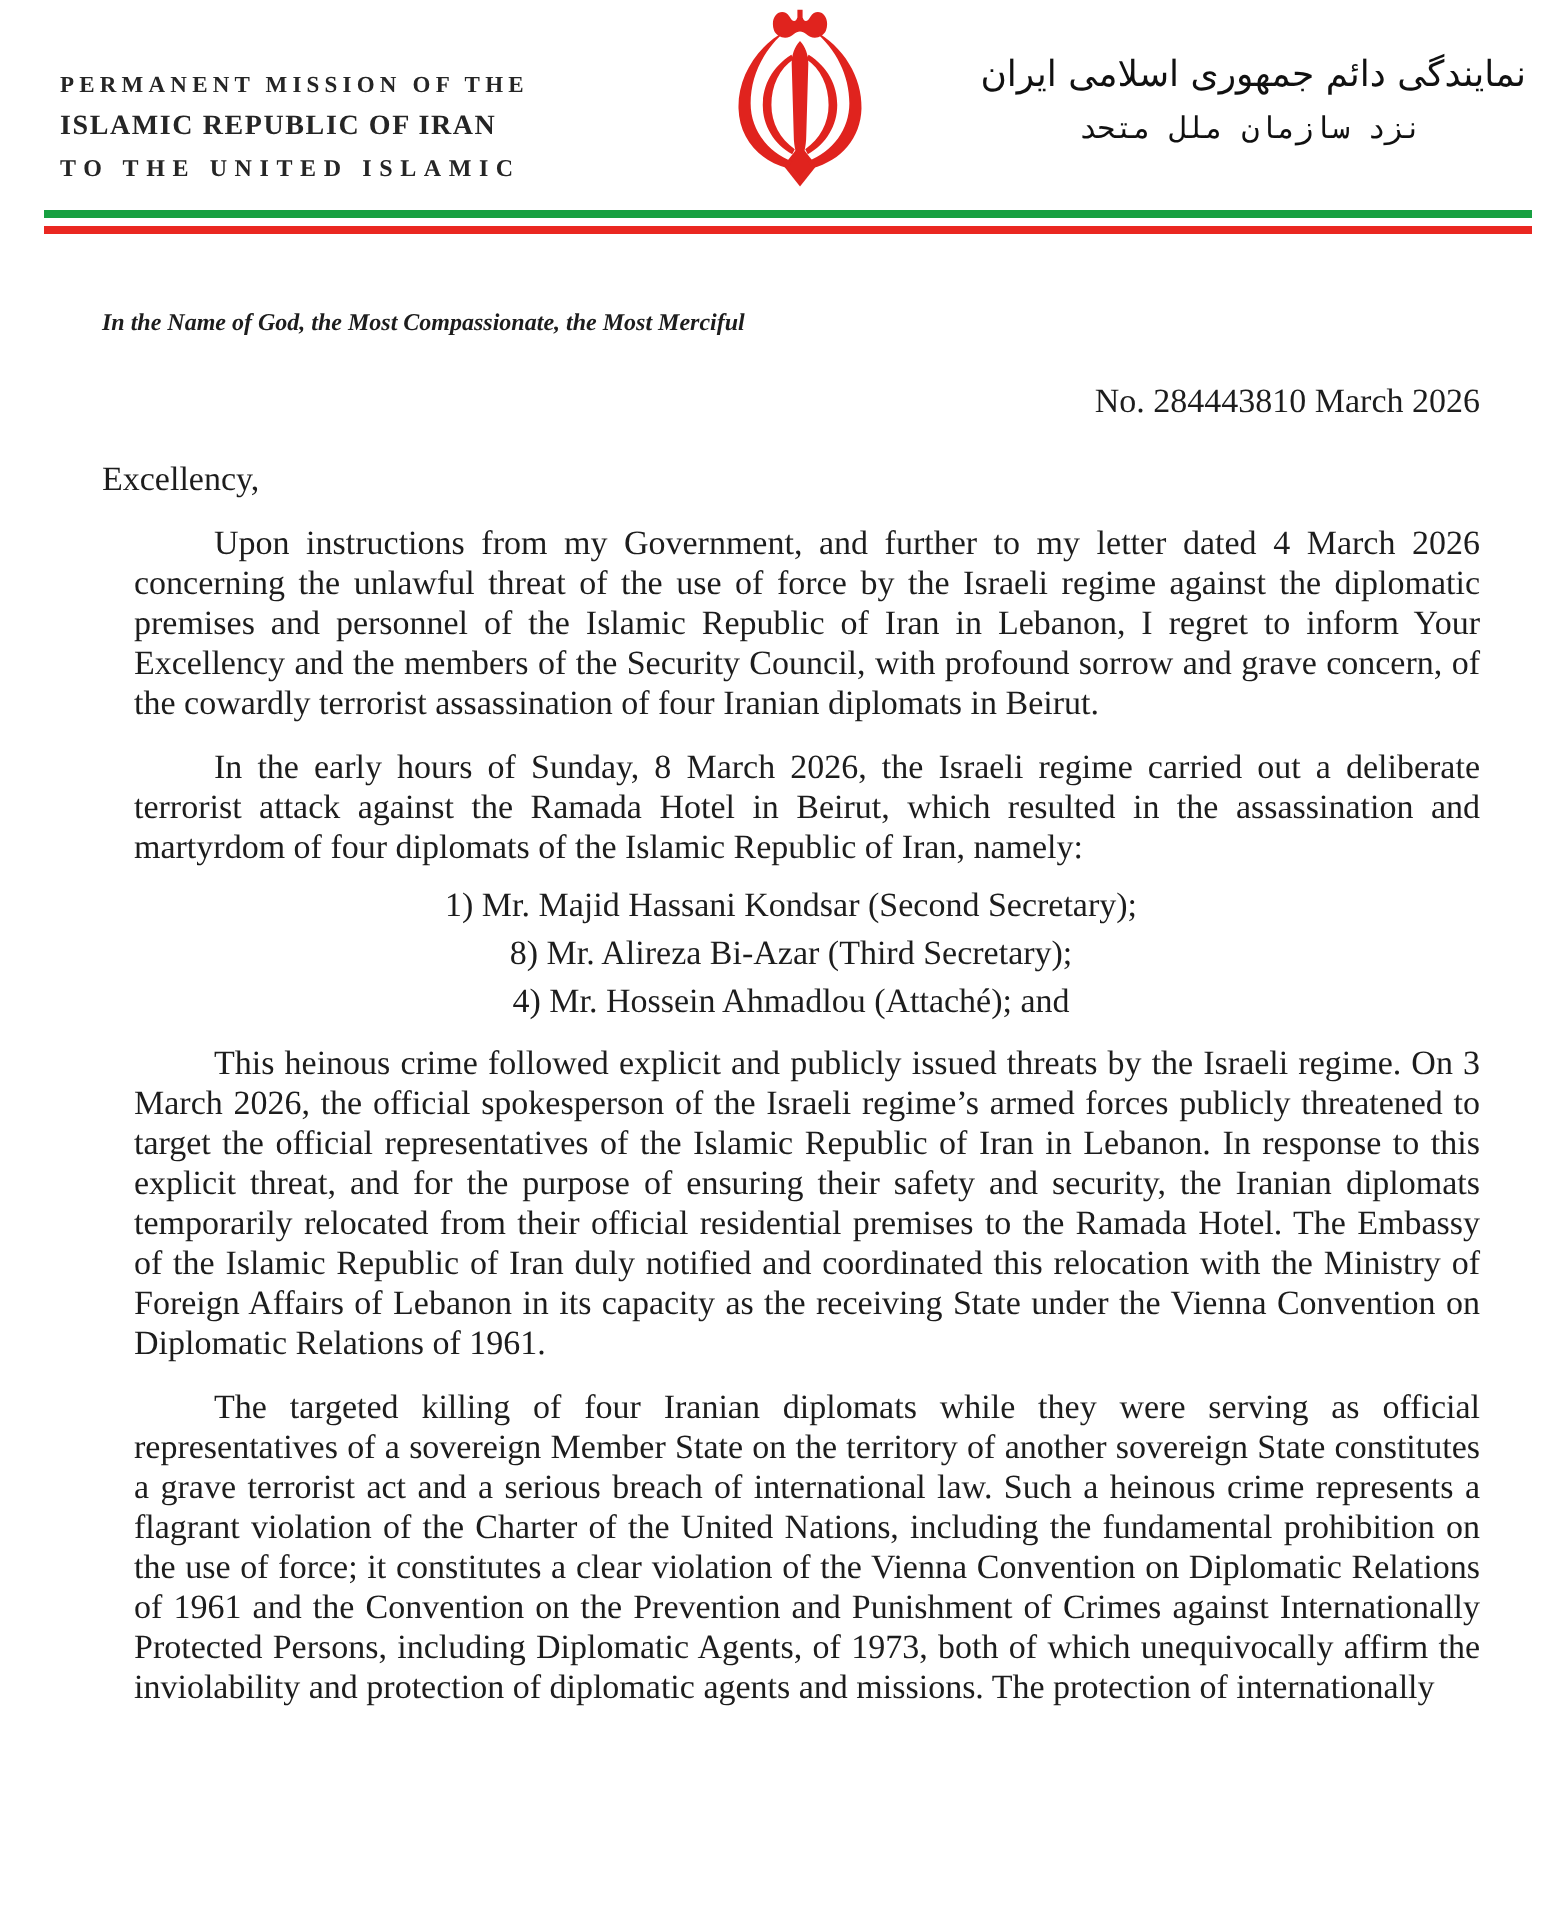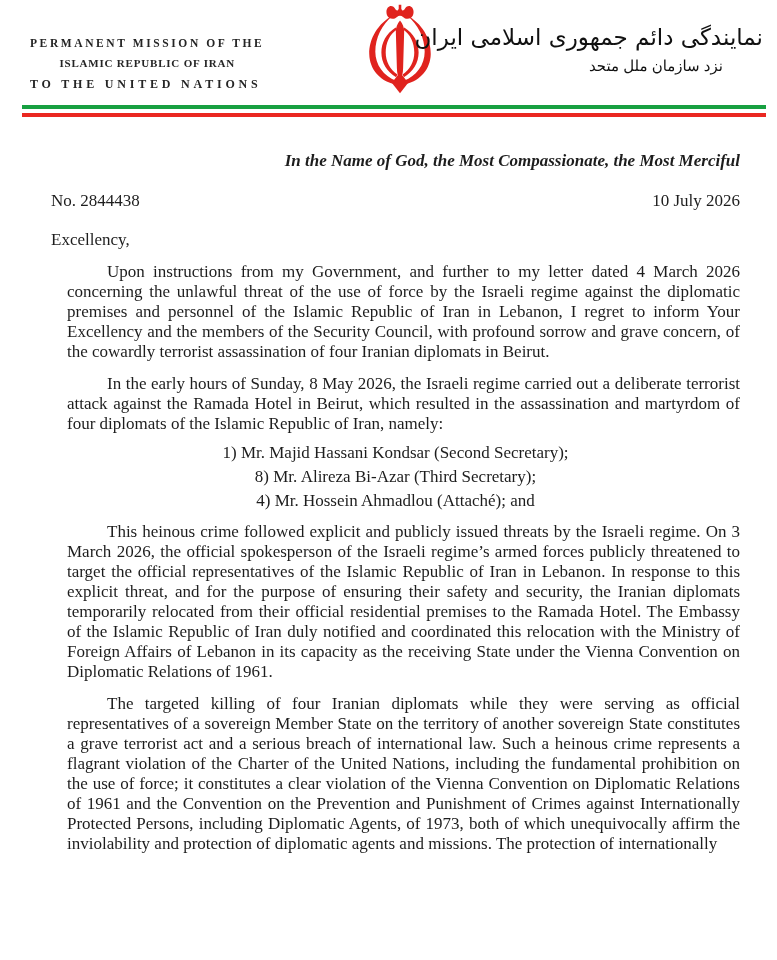--- a/index.html
+++ b/index.html
@@ -5,55 +5,55 @@
   html,body { margin:0; padding:0; background:#ffffff; }
   .page {
     position:relative; width:777px; height:960px; background:#ffffff;
     overflow:hidden; color:#1d1d1d;
     font-family:"Liberation Serif","DejaVu Serif",serif;
   }
 
   
   .mission { position:absolute; left:30px; top:36px; color:#252525; }
   .m1 { font-size:11.5px; letter-spacing:2.6px; line-height:15px; font-weight:bold; }
-  .m2 { font-size:11px;   letter-spacing:0.8px; line-height:21px; font-weight:bold; margin-top:2px;text-align:center; }
+  .m2 { font-size:14px;   letter-spacing:0.8px; line-height:21px; font-weight:bold; margin-top:2px; }
   .m3 { font-size:12px;   letter-spacing:3.8px; line-height:16px; font-weight:bold; margin-top:2px; }
 
   .emblem { position:absolute; left:356px; top:4px; width:88px; height:97px; }
   .emblem svg { display:block; width:100%; height:100%; }
 
   .persian { position:absolute; right:14px; top:22px; text-align:right; color:#111; }
-  .fa1 { font-family:"DejaVu Sans",sans-serif; font-size:23px; line-height:31px; }
-  .fa2 { font-family:Liberation Sans, sans-serif; font-size:15px; line-height:25px; margin-right:40px; }
+  .fa1 { font-family:"DejaVu Sans",sans-serif; font-size:18px; line-height:31px; }
+  .fa2 { font-family:Liberation Mono, monospace; font-size:15px; line-height:25px; margin-right:52px; }
 
   .divider { position:absolute; left:22px; top:105px; width:744px; }
   .band-green { height:3.5px; background:#17a041; }
   .band-gap   { height:4.5px; background:transparent; }
   .band-red   { height:3.5px; background:#ea2721; }
 
   
   .content { position:absolute; left:51px; top:150px; width:689px; font-size:17px; }
-  .title { font-weight:bold; font-style:italic; font-size:17px; line-height:22px; text-align:right; }
-  .ref-row { margin-top:18px; display:flex; justify-content:space-between; line-height:21px; }
+  .title { font-weight:bold; font-style:italic; font-size:12px; line-height:22px; text-align:left; }
+  .ref-row { margin-top:18px; display:flex; justify-content:flex-end; line-height:21px;margin-left:30px; }
   .salutation { margin-top:18px; line-height:21px; }
   .body-p { margin:12px 0 0 16px; text-align:justify; text-indent:40px; line-height:20px; }
   .list { margin-top:7px; line-height:24px; }
   .list .li { text-align:center; }
   .after-list { margin-top:9px; }
 </style>
 </head>
 <body>
 
 <div class="page">
 
   <header>
     <div class="mission">
       <div class="m1">PERMANENT MISSION OF THE</div>
       <div class="m2">ISLAMIC REPUBLIC OF IRAN</div>
-      <div class="m3">TO THE UNITED NATIONS</div>
+      <div class="m3">TO THE UNITED ISLAMIC</div>
     </div>
 
     <div class="emblem">
       <svg viewBox="0 0 100 112" xmlns="http://www.w3.org/2000/svg">
         <g fill="#e0231e">
 
           <path d="M35,13 C32,4 40,-1 44,5 C45.5,8 47.5,8.5 48.5,5.5 L48.5,1 L51.5,1 L51.5,5.5 C52.5,8.5 54.5,8 56,5 C60,-1 68,4 65,13 C63,17.5 57,18.5 53.5,15 C51.5,13 48.5,13 46.5,15 C43,18.5 37,17.5 35,13 Z"></path>
 
           <path d="M50,19 C53.2,22.5 54.8,27 54.8,32 L53.6,74 C53.6,80 52,85.5 50,89.5 C48,85.5 46.4,80 46.4,74 L45.2,32 C45.2,27 46.8,22.5 50,19 Z"></path>
 
@@ -80,27 +80,27 @@
       <div class="band-gap"></div>
       <div class="band-red"></div>
     </div>
   </header>
 
   <main class="content">
     <div class="title">In the Name of God, the Most Compassionate, the Most Merciful</div>
 
     <div class="ref-row">
       <span>No. 2844438</span>
-      <span>10 July 2026</span>
+      <span>10 March 2026</span>
     </div>
 
     <div class="salutation">Excellency,</div>
 
     <p class="body-p">Upon instructions from my Government, and further to my letter dated 4 March 2026 concerning the unlawful threat of the use of force by the Israeli regime against the diplomatic premises and personnel of the Islamic Republic of Iran in Lebanon, I regret to inform Your Excellency and the members of the Security Council, with profound sorrow and grave concern, of the cowardly terrorist assassination of four Iranian diplomats in Beirut.</p>
-    <p class="body-p">In the early hours of Sunday, 8 May 2026, the Israeli regime carried out a deliberate terrorist attack against the Ramada Hotel in Beirut, which resulted in the assassination and martyrdom of four diplomats of the Islamic Republic of Iran, namely:</p>
+    <p class="body-p">In the early hours of Sunday, 8 March 2026, the Israeli regime carried out a deliberate terrorist attack against the Ramada Hotel in Beirut, which resulted in the assassination and martyrdom of four diplomats of the Islamic Republic of Iran, namely:</p>
 
     <div class="list">
       <div class="li">1) Mr. Majid Hassani Kondsar (Second Secretary);</div>
       <div class="li">8) Mr. Alireza Bi-Azar (Third Secretary);</div>
       <div class="li">4) Mr. Hossein Ahmadlou (Attaché); and</div>
     </div>
 
     <p class="body-p after-list">This heinous crime followed explicit and publicly issued threats by the Israeli regime. On 3 March 2026, the official spokesperson of the Israeli regime’s armed forces publicly threatened to target the official representatives of the Islamic Republic of Iran in Lebanon. In response to this explicit threat, and for the purpose of ensuring their safety and security, the Iranian diplomats temporarily relocated from their official residential premises to the Ramada Hotel. The Embassy of the Islamic Republic of Iran duly notified and coordinated this relocation with the Ministry of Foreign Affairs of Lebanon in its capacity as the receiving State under the Vienna Convention on Diplomatic Relations of 1961.</p>
     <p class="body-p">The targeted killing of four Iranian diplomats while they were serving as official representatives of a sovereign Member State on the territory of another sovereign State constitutes a grave terrorist act and a serious breach of international law. Such a heinous crime represents a flagrant violation of the Charter of the United Nations, including the fundamental prohibition on the use of force; it constitutes a clear violation of the Vienna Convention on Diplomatic Relations of 1961 and the Convention on the Prevention and Punishment of Crimes against Internationally Protected Persons, including Diplomatic Agents, of 1973, both of which unequivocally affirm the inviolability and protection of diplomatic agents and missions. The protection of internationally</p>
   </main>

